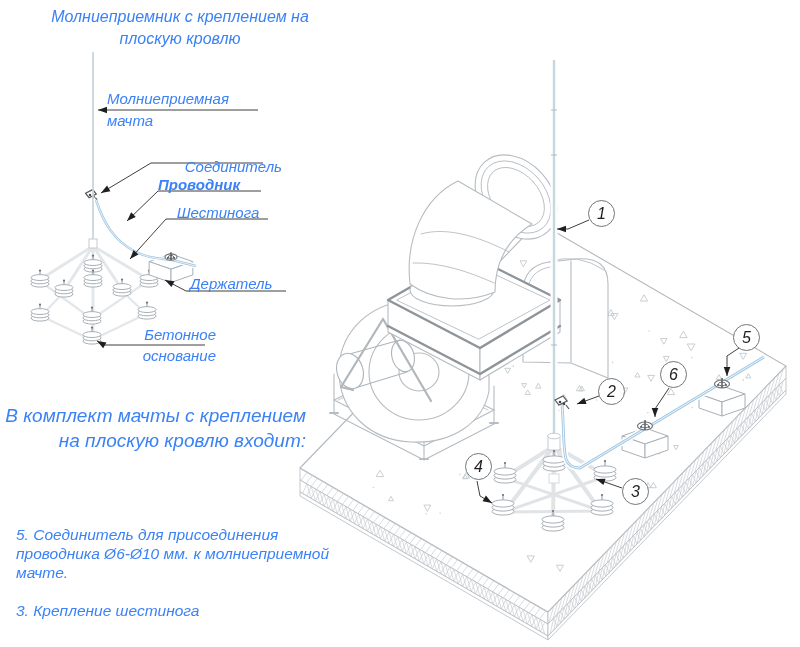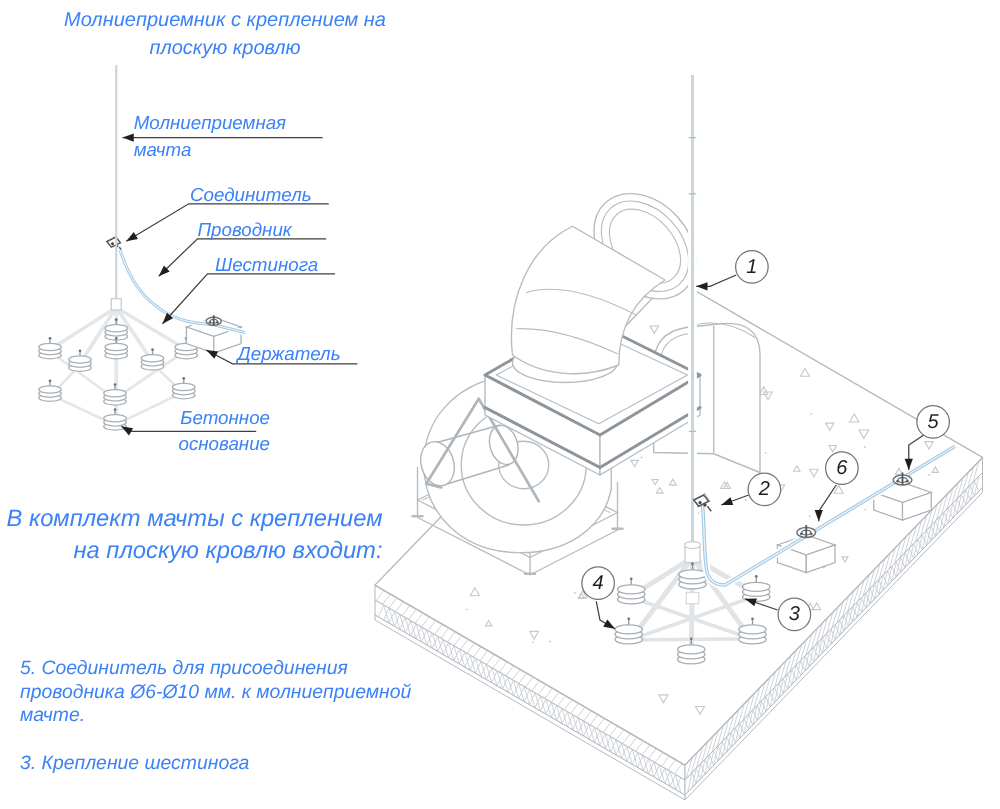--- a/index.html
+++ b/index.html
@@ -3,23 +3,23 @@
 <meta charset="utf-8">
 <style>
   html,body{margin:0;padding:0;background:#ffffff;}
   #page{position:relative;width:800px;height:647px;background:#fff;overflow:hidden;
         font-family:"Liberation Sans",sans-serif;}
   #art{position:absolute;left:0;top:0;}
   .txt{position:absolute;font-style:italic;color:#3b82f6;white-space:pre-line;}
   .title{left:25px;top:6px;width:310px;text-align:center;font-size:16px;line-height:22px;}
   .lbl{font-size:15px;line-height:22px;}
   .lbl-mast{left:107px;top:88px;width:152px;}
-  .lbl-conn{left:152px;top:146px;width:130px;}
-  .lbl-cond{left:158px;top:174px;width:120px;}
-  .lbl-hexa{left:172px;top:202px;width:120px;}
+  .lbl-conn{left:152px;top:156px;width:130px;text-align:right;}
+  .lbl-cond{left:158px;top:174px;width:120px;font-weight:bold;}
+  .lbl-hexa{left:158px;top:202px;width:120px;text-align:center;}
   .lbl-hold{left:190px;top:273px;width:110px;}
   .lbl-base{left:100px;top:324px;width:116px;text-align:right;line-height:21px;}
   .kit-heading{left:0px;top:403px;width:306px;text-align:right;font-size:19px;line-height:25px;}
   .kit-list{left:16px;top:506px;width:324px;font-size:15.5px;line-height:19px;}
   .kit-list div{margin:0;}
   .callout{position:absolute;width:27px;height:27px;border:1.3px solid #6f767c;border-radius:50%;
            background:#fff;display:flex;align-items:center;justify-content:center;
            font-style:italic;font-size:16px;color:#1f1f1f;box-sizing:border-box;}
 </style>
 </head>

